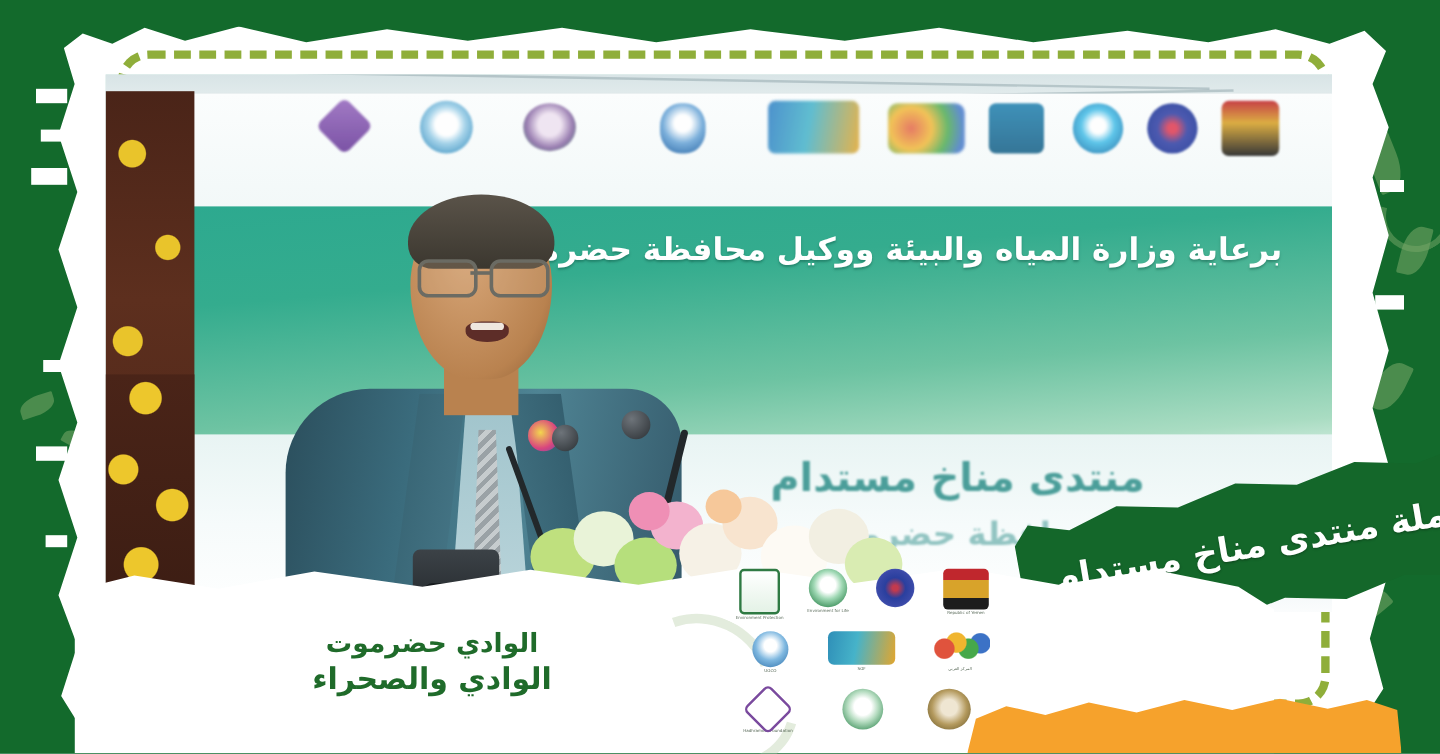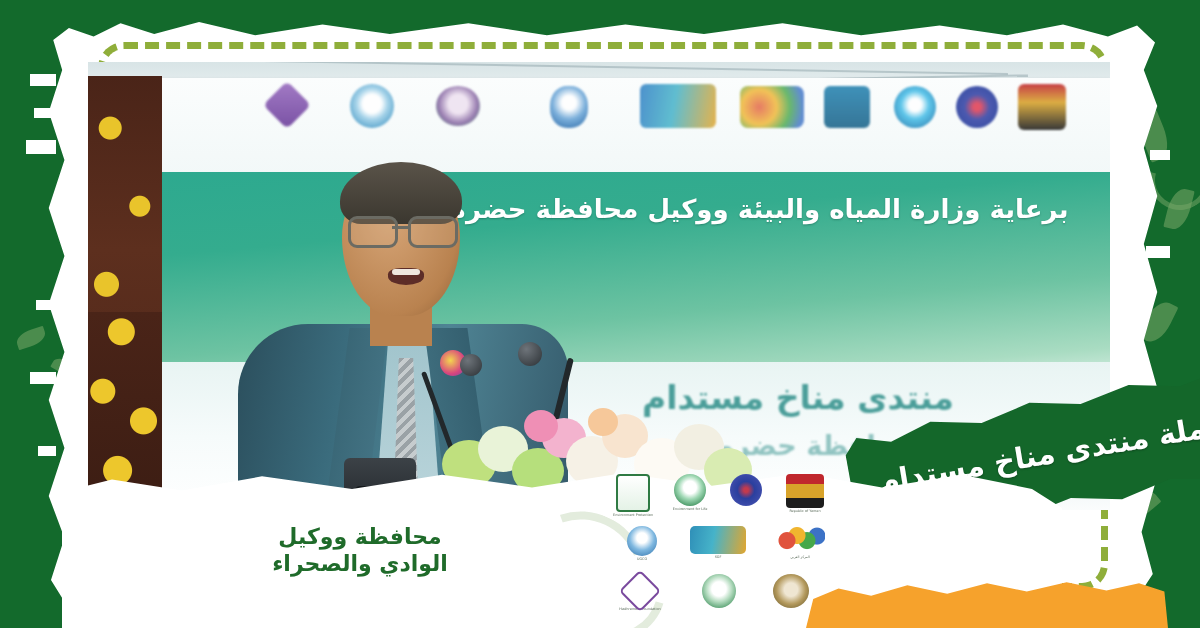--- a/index.html
+++ b/index.html
@@ -160,21 +160,21 @@
   
   .swirl{position:absolute;border:8px solid #dfe8d9;border-radius:50%;
     border-color:#e2ebdc transparent transparent transparent;opacity:.95;}
 
   #bottom-text{
     position:absolute;left:210px;top:524px;width:300px;
     direction:rtl;text-align:center;color:#1f6b2a;font-weight:700;line-height:1.22;
   }
   #bottom-text .l1{font-size:22px;}
   #bottom-text .l2{font-size:22px;}
-  #bottom-text .l3{font-size:22px;}
+  #bottom-text .l3{font-size:25px;}
 
   
   #logo-grid{position:absolute;left:604px;top:474px;width:252px;height:146px;}
   .lg{position:absolute;display:flex;flex-direction:column;align-items:center;justify-content:center;}
   .lg .mark{border-radius:50%;}
   .lg .cap{font-size:3.4px;color:#5a6b5a;margin-top:1px;white-space:nowrap;}
 
   
   #orange-stroke{
     position:absolute;left:806px;top:576px;width:362px;height:52px;background:#f6a22c;
@@ -315,21 +315,21 @@
   </div>
 
   <div id="ribbon"></div>
   <div id="ribbon-text">حملة منتدى مناخ مستدام</div>
 
   <div id="bottom-plate"></div>
   <div class="swirl" style="left:520px;top:512px;width:110px;height:104px;transform:rotate(25deg);"></div>
   <div class="swirl" style="left:566px;top:546px;width:84px;height:78px;transform:rotate(150deg);"></div>
 
   <div id="bottom-text">
-    <div class="l2">محافظة ووكيل</div>
+    <div class="l2">الوادي حضرموت</div>
     <div class="l3">الوادي والصحراء</div>
   </div>
 
   <div id="logo-grid">
 
     <div class="lg" style="left:6px;top:0;width:46px;">
       <div class="mark" style="width:30px;height:34px;border-radius:4px;border:2px solid #2f7a43;
                   background:linear-gradient(180deg,#ffffff,#e4f2e6);"></div>
       <div class="cap">Environment Protection</div>
     </div>

